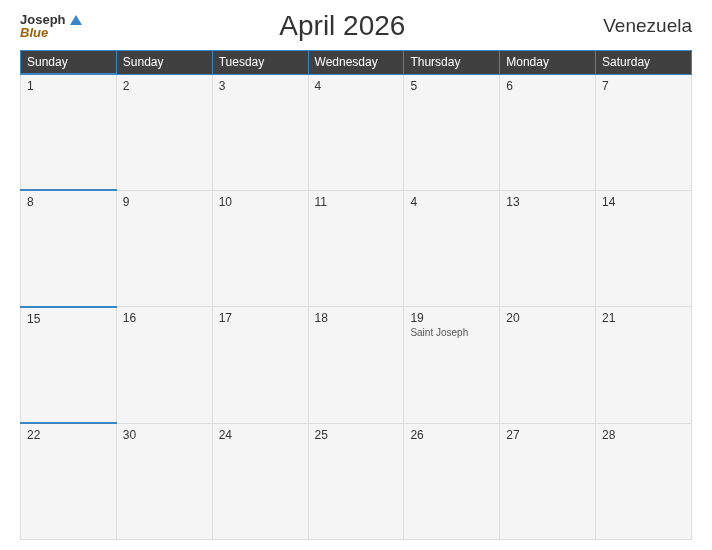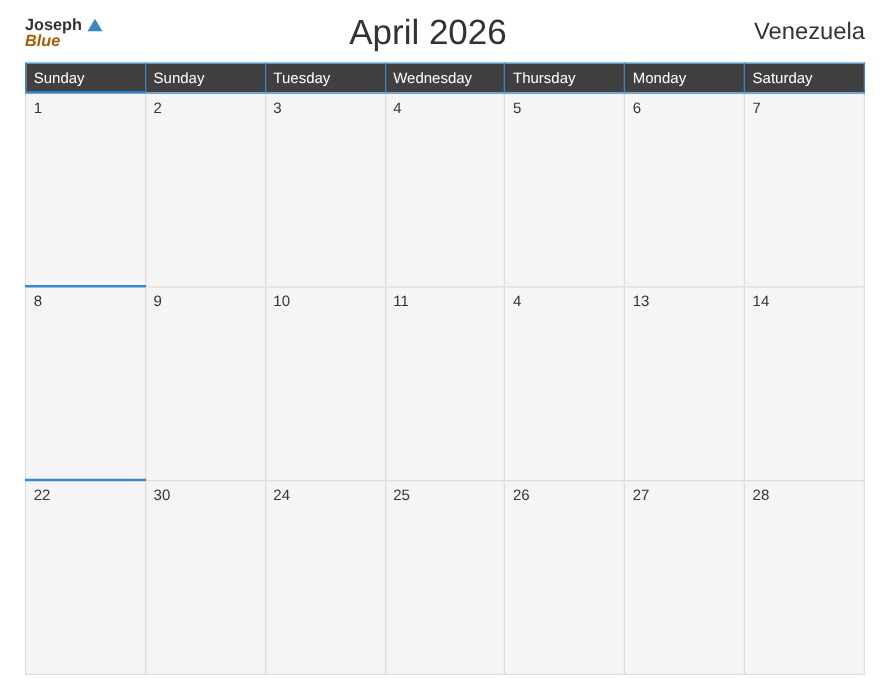--- a/index.html
+++ b/index.html
@@ -176,20 +176,44 @@
         </td>
         <td>
           <span class="day-num">13</span>
         </td>
         <td>
           <span class="day-num">14</span>
         </td>
       </tr>
       <tr>
         <td class="week-separator">
+          <span class="day-num">15</span>
+        </td>
+        <td>
+          <span class="day-num">16</span>
+        </td>
+        <td>
+          <span class="day-num">17</span>
+        </td>
+        <td>
+          <span class="day-num">18</span>
+        </td>
+        <td>
+          <span class="day-num">19</span>
+          <span class="event">Saint Joseph</span>
+        </td>
+        <td>
+          <span class="day-num">20</span>
+        </td>
+        <td>
+          <span class="day-num">21</span>
+        </td>
+      </tr>
+      <tr>
+        <td class="week-separator">
           <span class="day-num">22</span>
         </td>
         <td>
           <span class="day-num">30</span>
         </td>
         <td>
           <span class="day-num">24</span>
         </td>
         <td>
           <span class="day-num">25</span>

